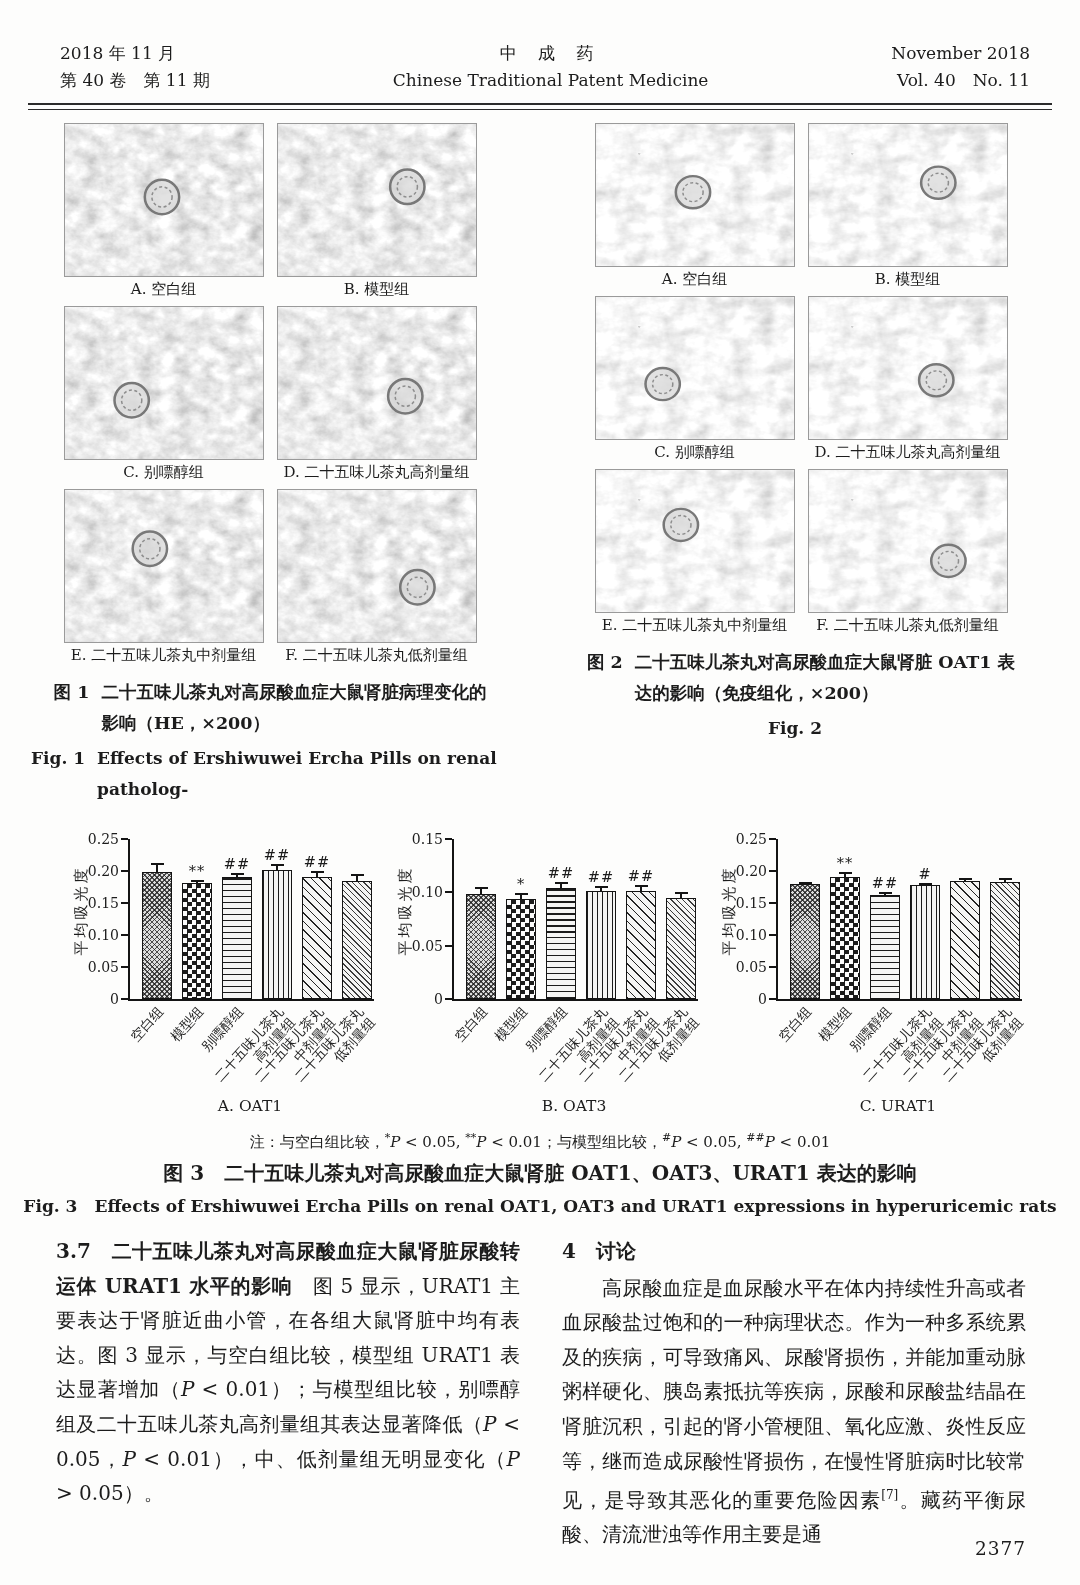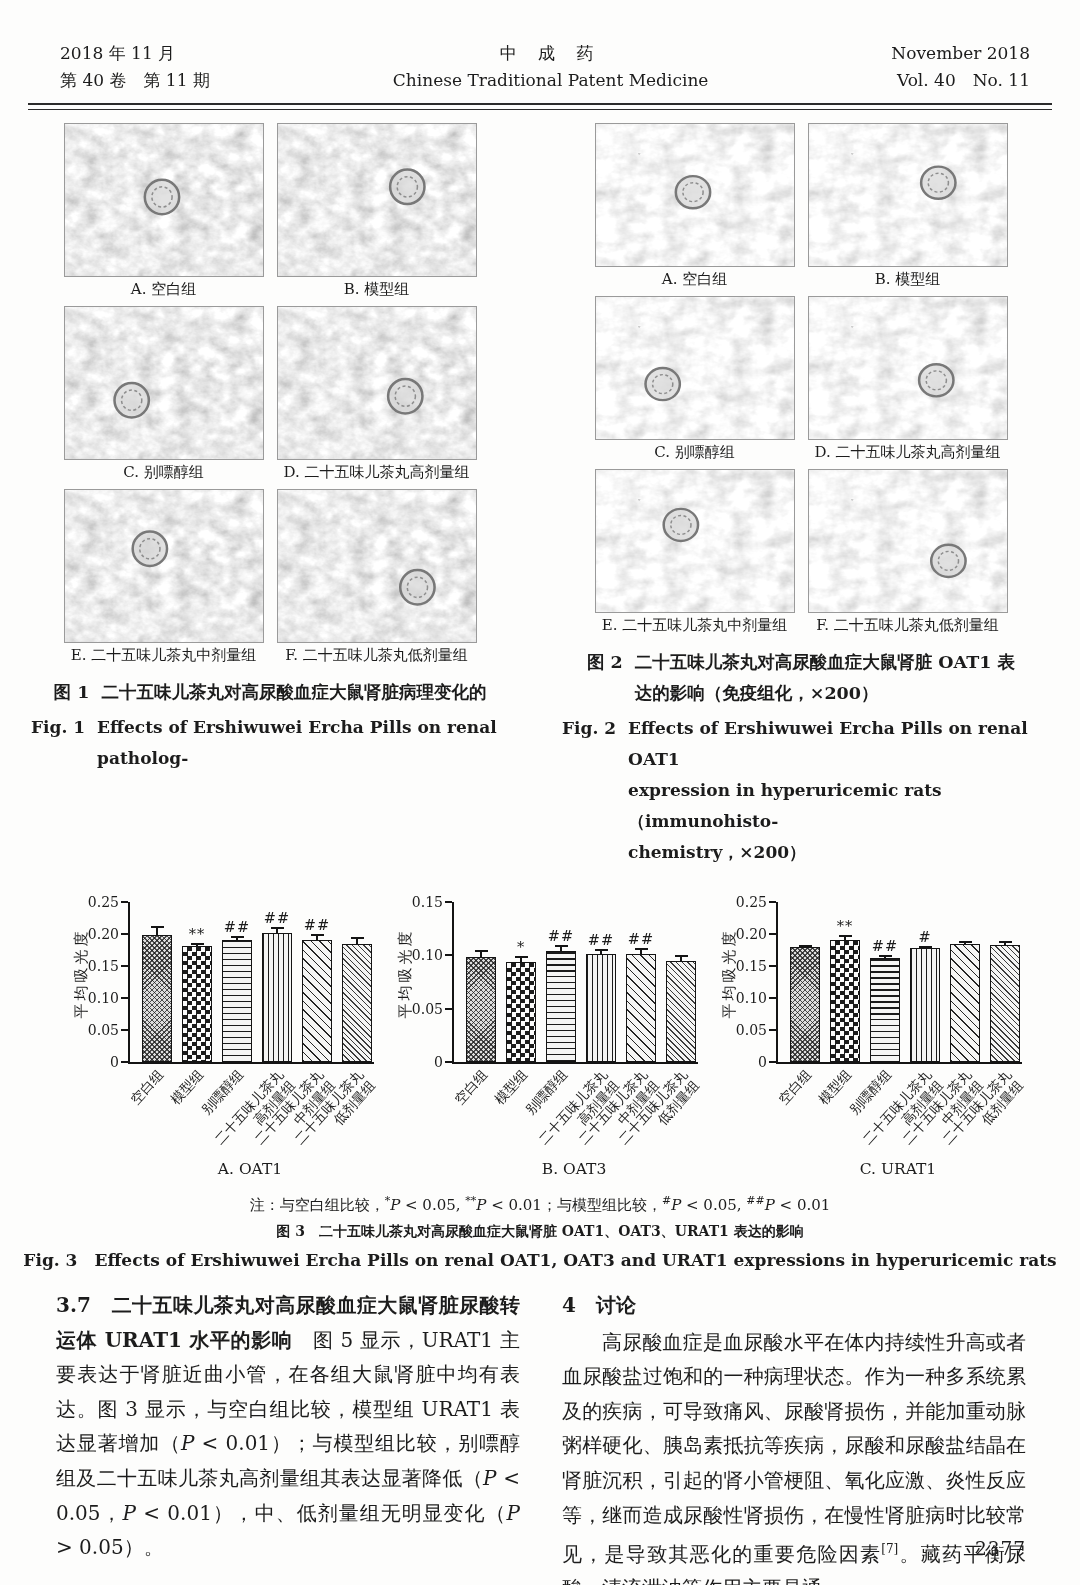--- a/index.html
+++ b/index.html
@@ -58,21 +58,21 @@
     repeating-linear-gradient(-45deg,rgba(25,25,25,.75) 0 1px,transparent 1px 3.5px);
     background-color:#dedede;}
   .p-checker{background-image:repeating-conic-gradient(#1b1b1b 0 25%,#fbfbfb 0 50%);background-size:9px 9px;}
   .p-hlines{background-image:repeating-linear-gradient(180deg,#1b1b1b 0 1.5px,transparent 1.5px 6px);}
   .p-vlines{background-image:repeating-linear-gradient(90deg,#1b1b1b 0 1.2px,transparent 1.2px 5px);}
   .p-diag-dn{background-image:repeating-linear-gradient(45deg,#242424 0 1px,transparent 1px 6px);}
   .p-diag-fine{background-image:repeating-linear-gradient(45deg,#3c3c3c 0 1px,transparent 1px 4px);}
   
   #note{text-align:center;font-size:15px;margin-top:12px;}
   #note sup{font-size:11px;}
-  .cap3{text-align:center;font-weight:bold;font-size:14px;margin-top:8px;}
+  .cap3{text-align:center;font-weight:bold;font-size:20px;margin-top:8px;}
   .cap3.en{font-size:17px;}
   
   .cols{display:flex;gap:42px;padding:16px 54px 0 56px;}
   .col{flex:1;font-size:20px;line-height:34.6px;text-align:justify;}
   .b{font-weight:bold;}
   .h4head{display:block;font-weight:bold;margin:0 0 2px;}
   .indent{text-indent:2em;}
   .col sup{font-size:12px;}
   i{font-style:italic;}
   .pageno{position:absolute;right:54px;bottom:26px;font-size:18.5px;letter-spacing:1px;}
@@ -163,20 +163,21 @@
             <circle cx="138" cy="96" r="17" class="glom"></circle>
             <circle cx="138" cy="96" r="10" class="glom-in"></circle>
           </svg>
           <figcaption class="panel-label">F. 二十五味儿茶丸低剂量组</figcaption>
         </figure>
       </div>
     <div class="cap cn">
       <span class="cap-label">图 1</span>
       <span class="cap-body">
         <span class="cap-line">二十五味儿茶丸对高尿酸血症大鼠肾脏病理变化的</span>
+        <span class="cap-line">影响（HE，×200）</span>
       </span>
     </div>
     <div class="cap en">
       <span class="cap-label">Fig. 1</span>
       <span class="cap-body">
         <span class="cap-line">Effects of Ershiwuwei Ercha Pills on renal patholog-</span>
       </span>
     </div>
   </div>
   <div class="figcol">
@@ -238,25 +239,20 @@
       </div>
     <div class="cap cn">
       <span class="cap-label">图 2</span>
       <span class="cap-body">
         <span class="cap-line">二十五味儿茶丸对高尿酸血症大鼠肾脏 OAT1 表</span>
         <span class="cap-line">达的影响（免疫组化，×200）</span>
       </span>
     </div>
     <div class="cap en">
       <span class="cap-label">Fig. 2</span>
-      <span class="cap-body">
-        <span class="cap-line">Effects of Ershiwuwei Ercha Pills on renal OAT1</span>
-        <span class="cap-line">expression in hyperuricemic rats（immunohisto-</span>
-        <span class="cap-line">chemistry，×200）</span>
-      </span>
     </div>
   </div>
 </div>
 
 <div id="charts">
     <div class="chart">
       <div class="ylab">平均吸光度</div>
       <div class="plot">
         <div class="tick" style="bottom: -1px;"></div>
         <span class="ticklab" style="bottom: -7px;">0</span>

